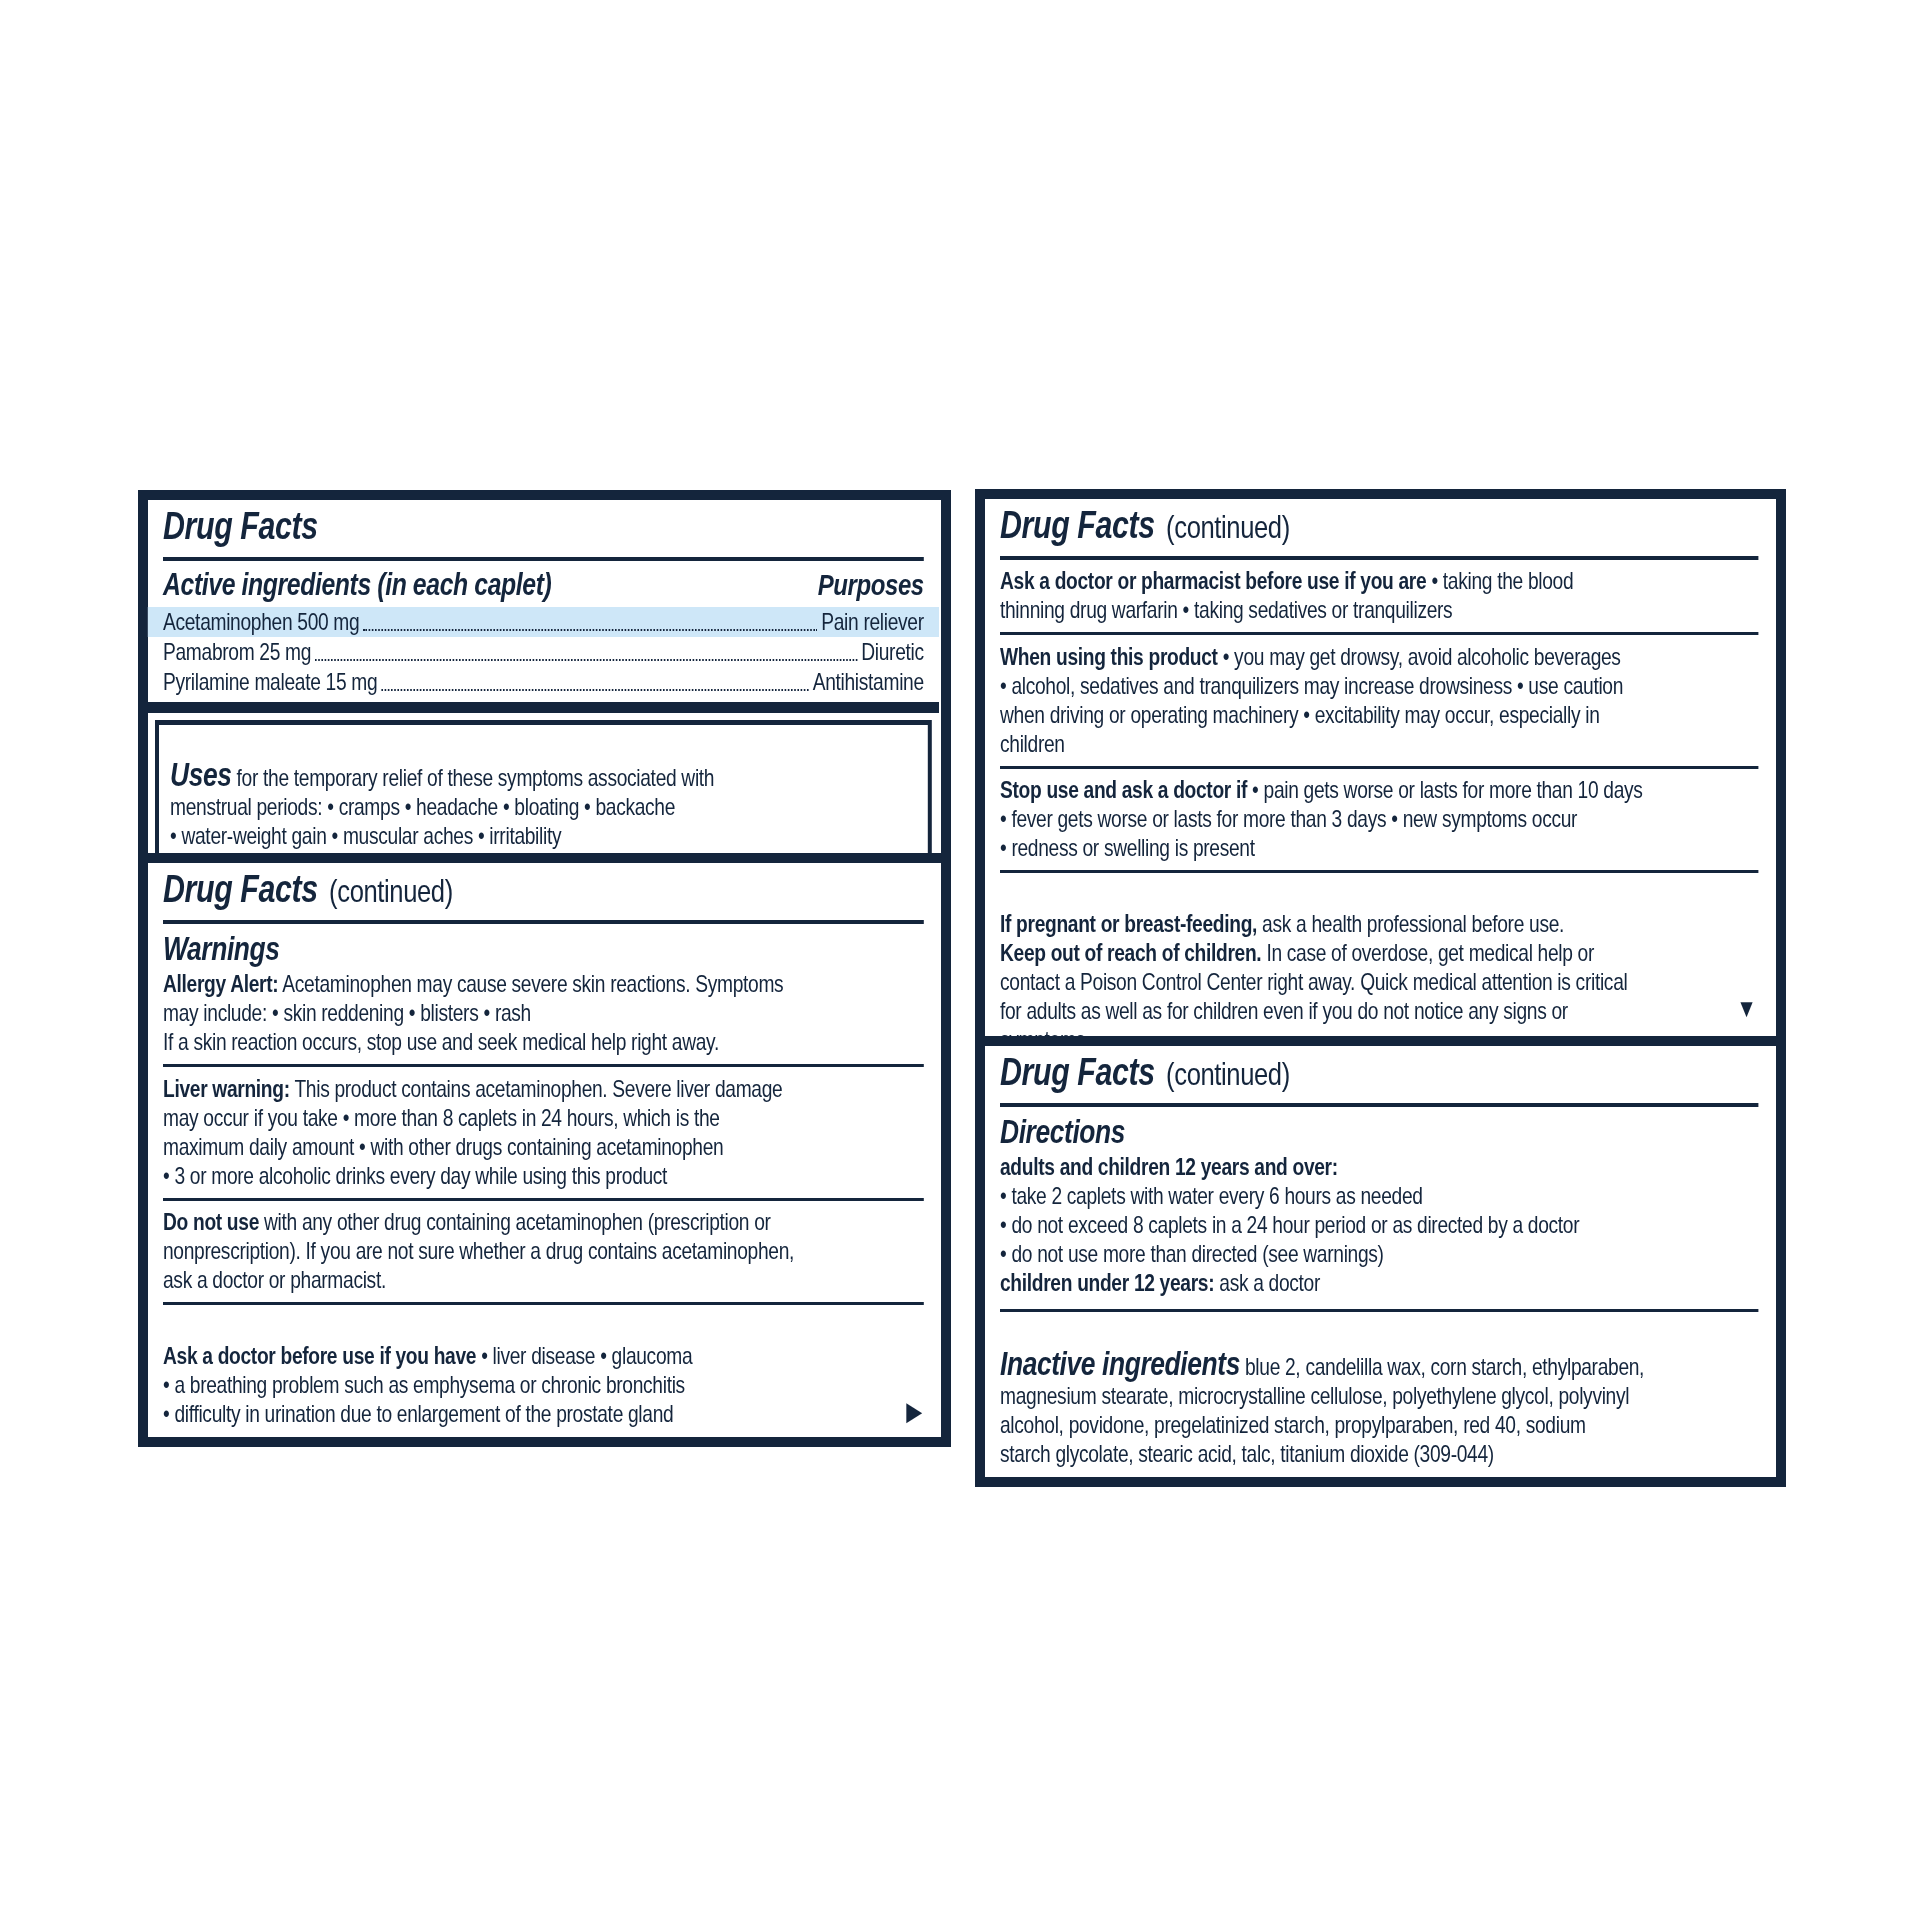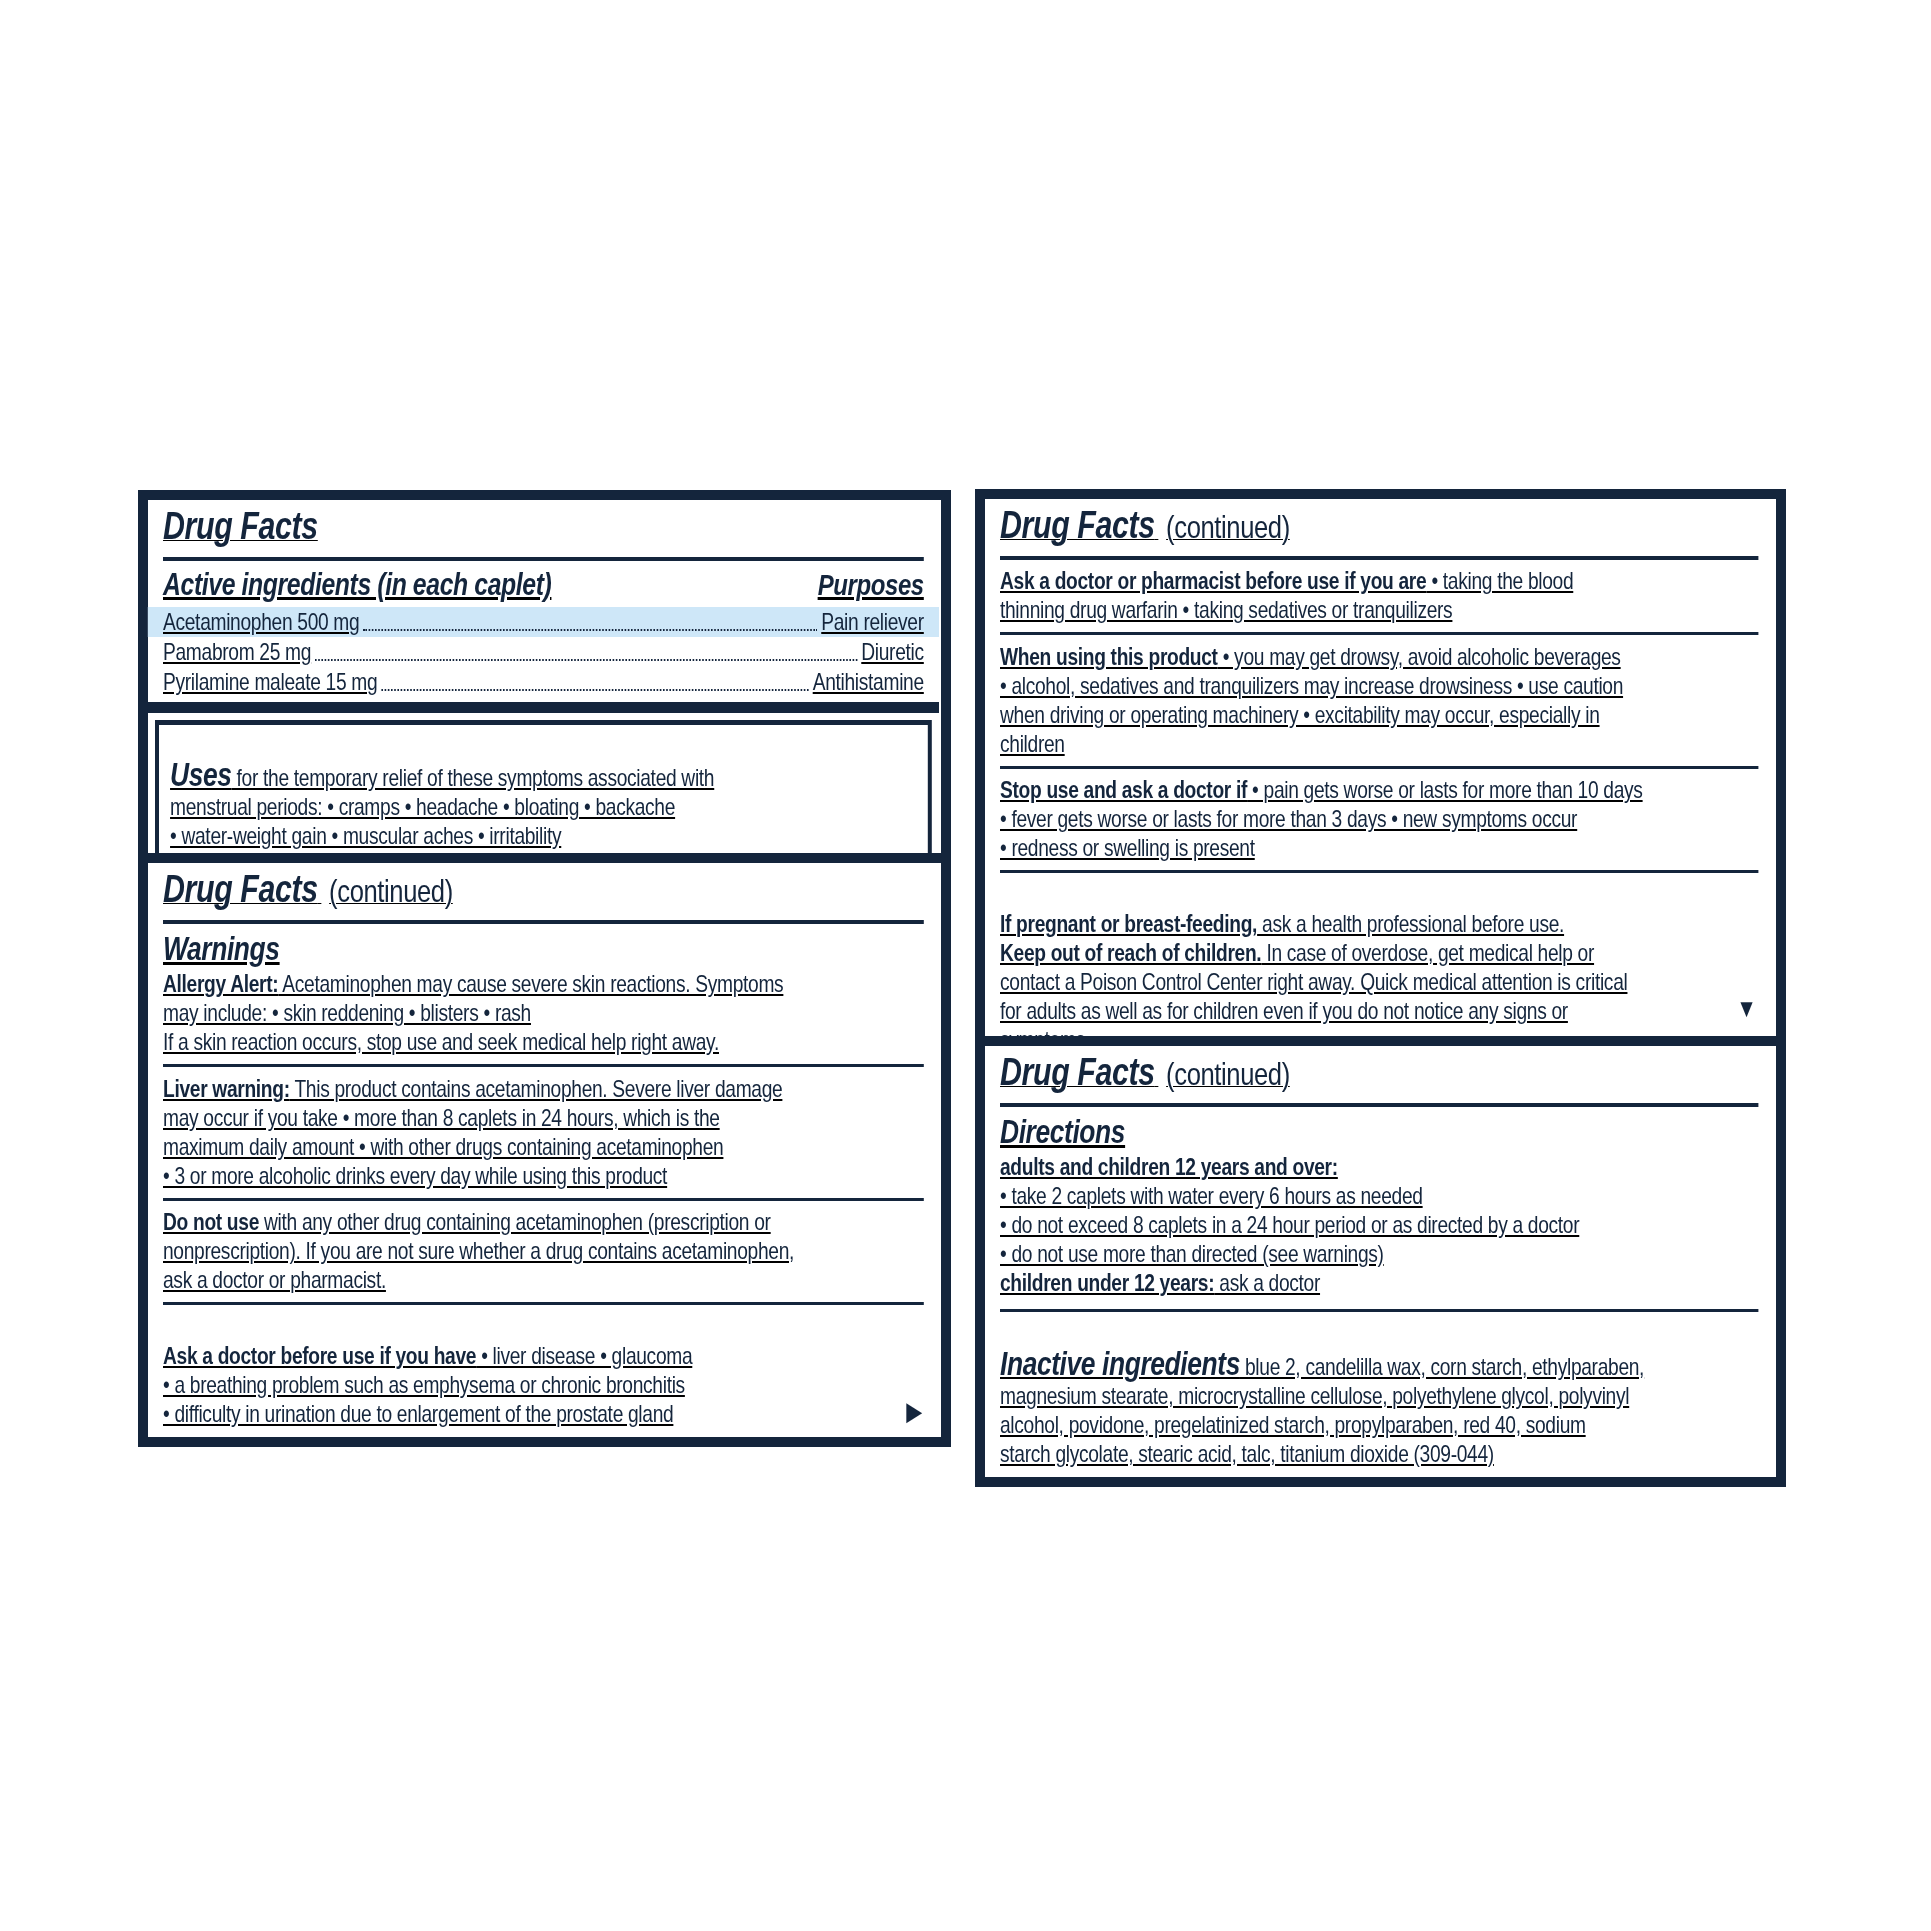--- a/index.html
+++ b/index.html
@@ -1,19 +1,19 @@
 <!DOCTYPE html>
 <html style="--navy: #14253c; --highlight: #cee7f8;"><head>
 <meta charset="utf-8">
 <style>
   html,body{margin:0;padding:0;background:#ffffff;}
   body{width:1931px;height:1931px;position:relative;font-family:"Liberation Sans","DejaVu Sans",sans-serif;}
   .canvas{position:absolute;left:0;top:0;width:1931px;height:1931px;background:#fff;overflow:hidden;}
 
-  .panel{position:absolute;box-sizing:border-box;border:10.6px solid var(--navy);background:#fff;padding:5.8px 15.4px 7.7px;text-decoration:underline;}
+  .panel{position:absolute;box-sizing:border-box;border:10.6px solid var(--navy);background:#fff;padding:5.8px 15.4px 7.7px;}
   #panel-a{left:138px;top:490px;width:813px;min-height:329px;padding-bottom:3.9px;}
   #panel-b{left:138px;top:853px;width:813px;min-height:523px;}
   #panel-c{left:975px;top:489px;width:811px;min-height:522px;}
   #panel-d{left:975px;top:1036px;width:811px;min-height:410px;}
 
   
   .condense{transform:scaleX(0.8);transform-origin:0 0;}
   .cw-l{width:951px;}
   .cw-r{width:948px;}
 

